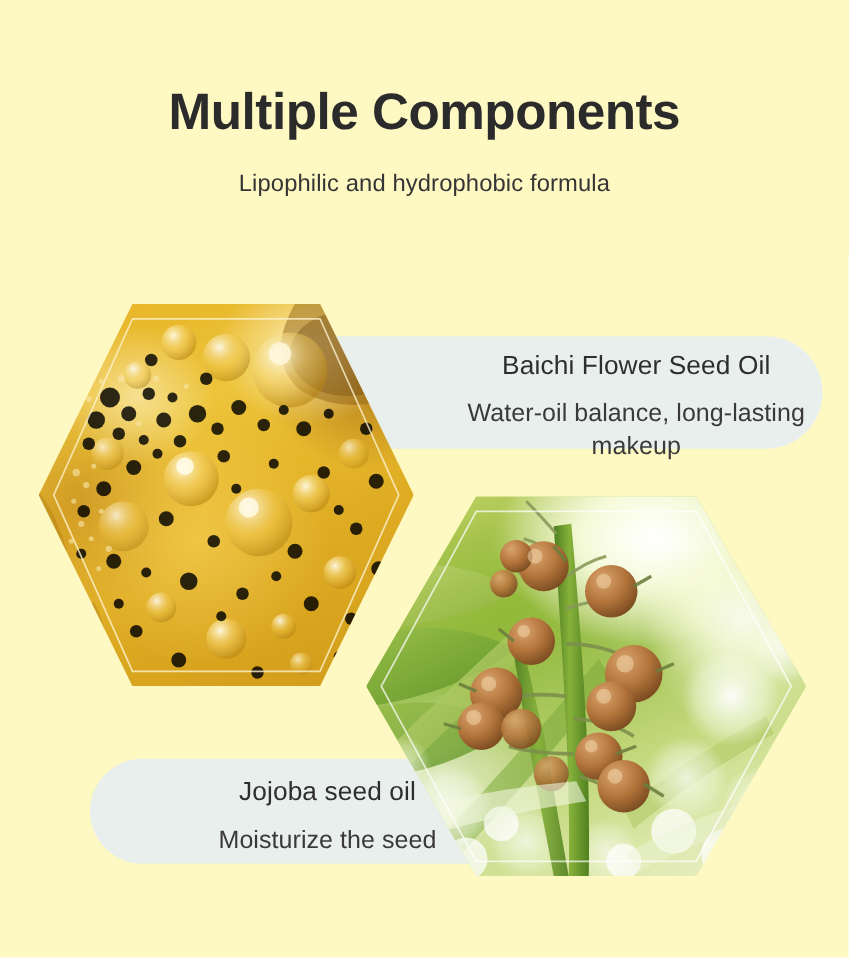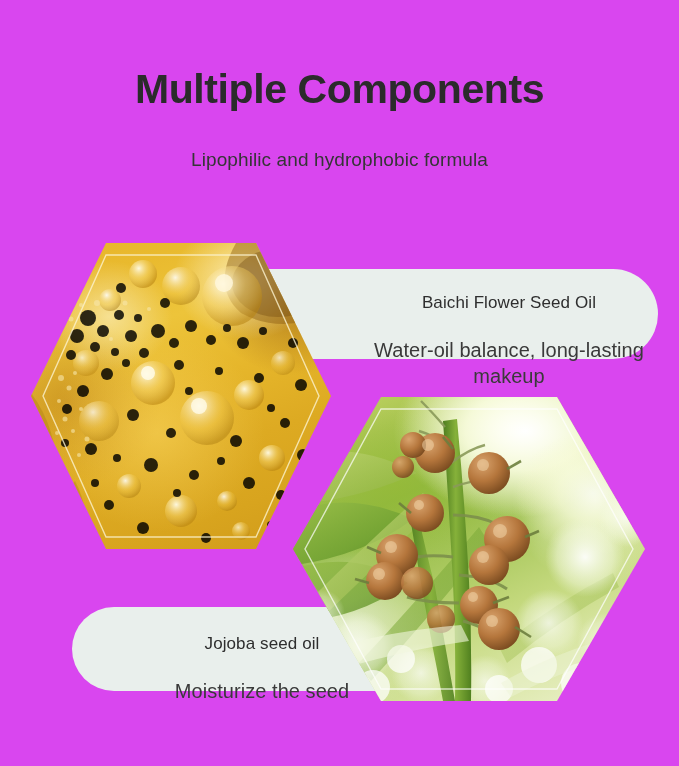--- a/index.html
+++ b/index.html
@@ -14,21 +14,21 @@
     overflow: hidden;
     font-family: "Liberation Sans", sans-serif;
     -webkit-font-smoothing: antialiased;
   }
 
   #stage {
     position: absolute;
     left: 0; top: 0;
     width: 679px;
     height: 766px;
-    background: #d946ef;
+    background: #fef9c3;
   }
 
   
   .header {
     position: absolute;
     left: 0;
     top: 68px;
     width: 679px;
     text-align: center;
   }
@@ -38,21 +38,21 @@
     color: #2b2b2b;
     letter-spacing: -0.4px;
     line-height: 1.05;
     margin: 0;
     font-family: "Liberation Sans", sans-serif;
   }
   .subtitle {
     font-size: 19px;
     font-weight: normal;
     color: #353535;
-    margin: 16px;
+    margin: 4px;
     padding-top: 22px;
     letter-spacing: 0.1px;
     font-family: "Liberation Sans", sans-serif;
   }
 
   
   .card {
     position: absolute;
     background: #e9efec;
     box-sizing: border-box;
@@ -74,25 +74,25 @@
     z-index: 2;
   }
   .card-text {
     position: absolute;
     text-align: center;
   }
   .card-baichi .card-text { left: 128px; top: 7px; width: 298px; }
   .card-jojoba .card-text { left: 44px;  top: 10px; width: 292px; }
 
   .card-title {
-    font-size: 17px;
+    font-size: 21px;
     color: #2e2e2e;
     font-weight: normal;
     line-height: 1.25;
-    margin: 16px;
+    margin: 4px;
     letter-spacing: 0.1px;
   }
   .card-sub {
     font-size: 20px;
     color: #3a3a3a;
     font-weight: normal;
     line-height: 1.3;
     margin: 0;
     padding-top: 8px;
     letter-spacing: 0.05px;

